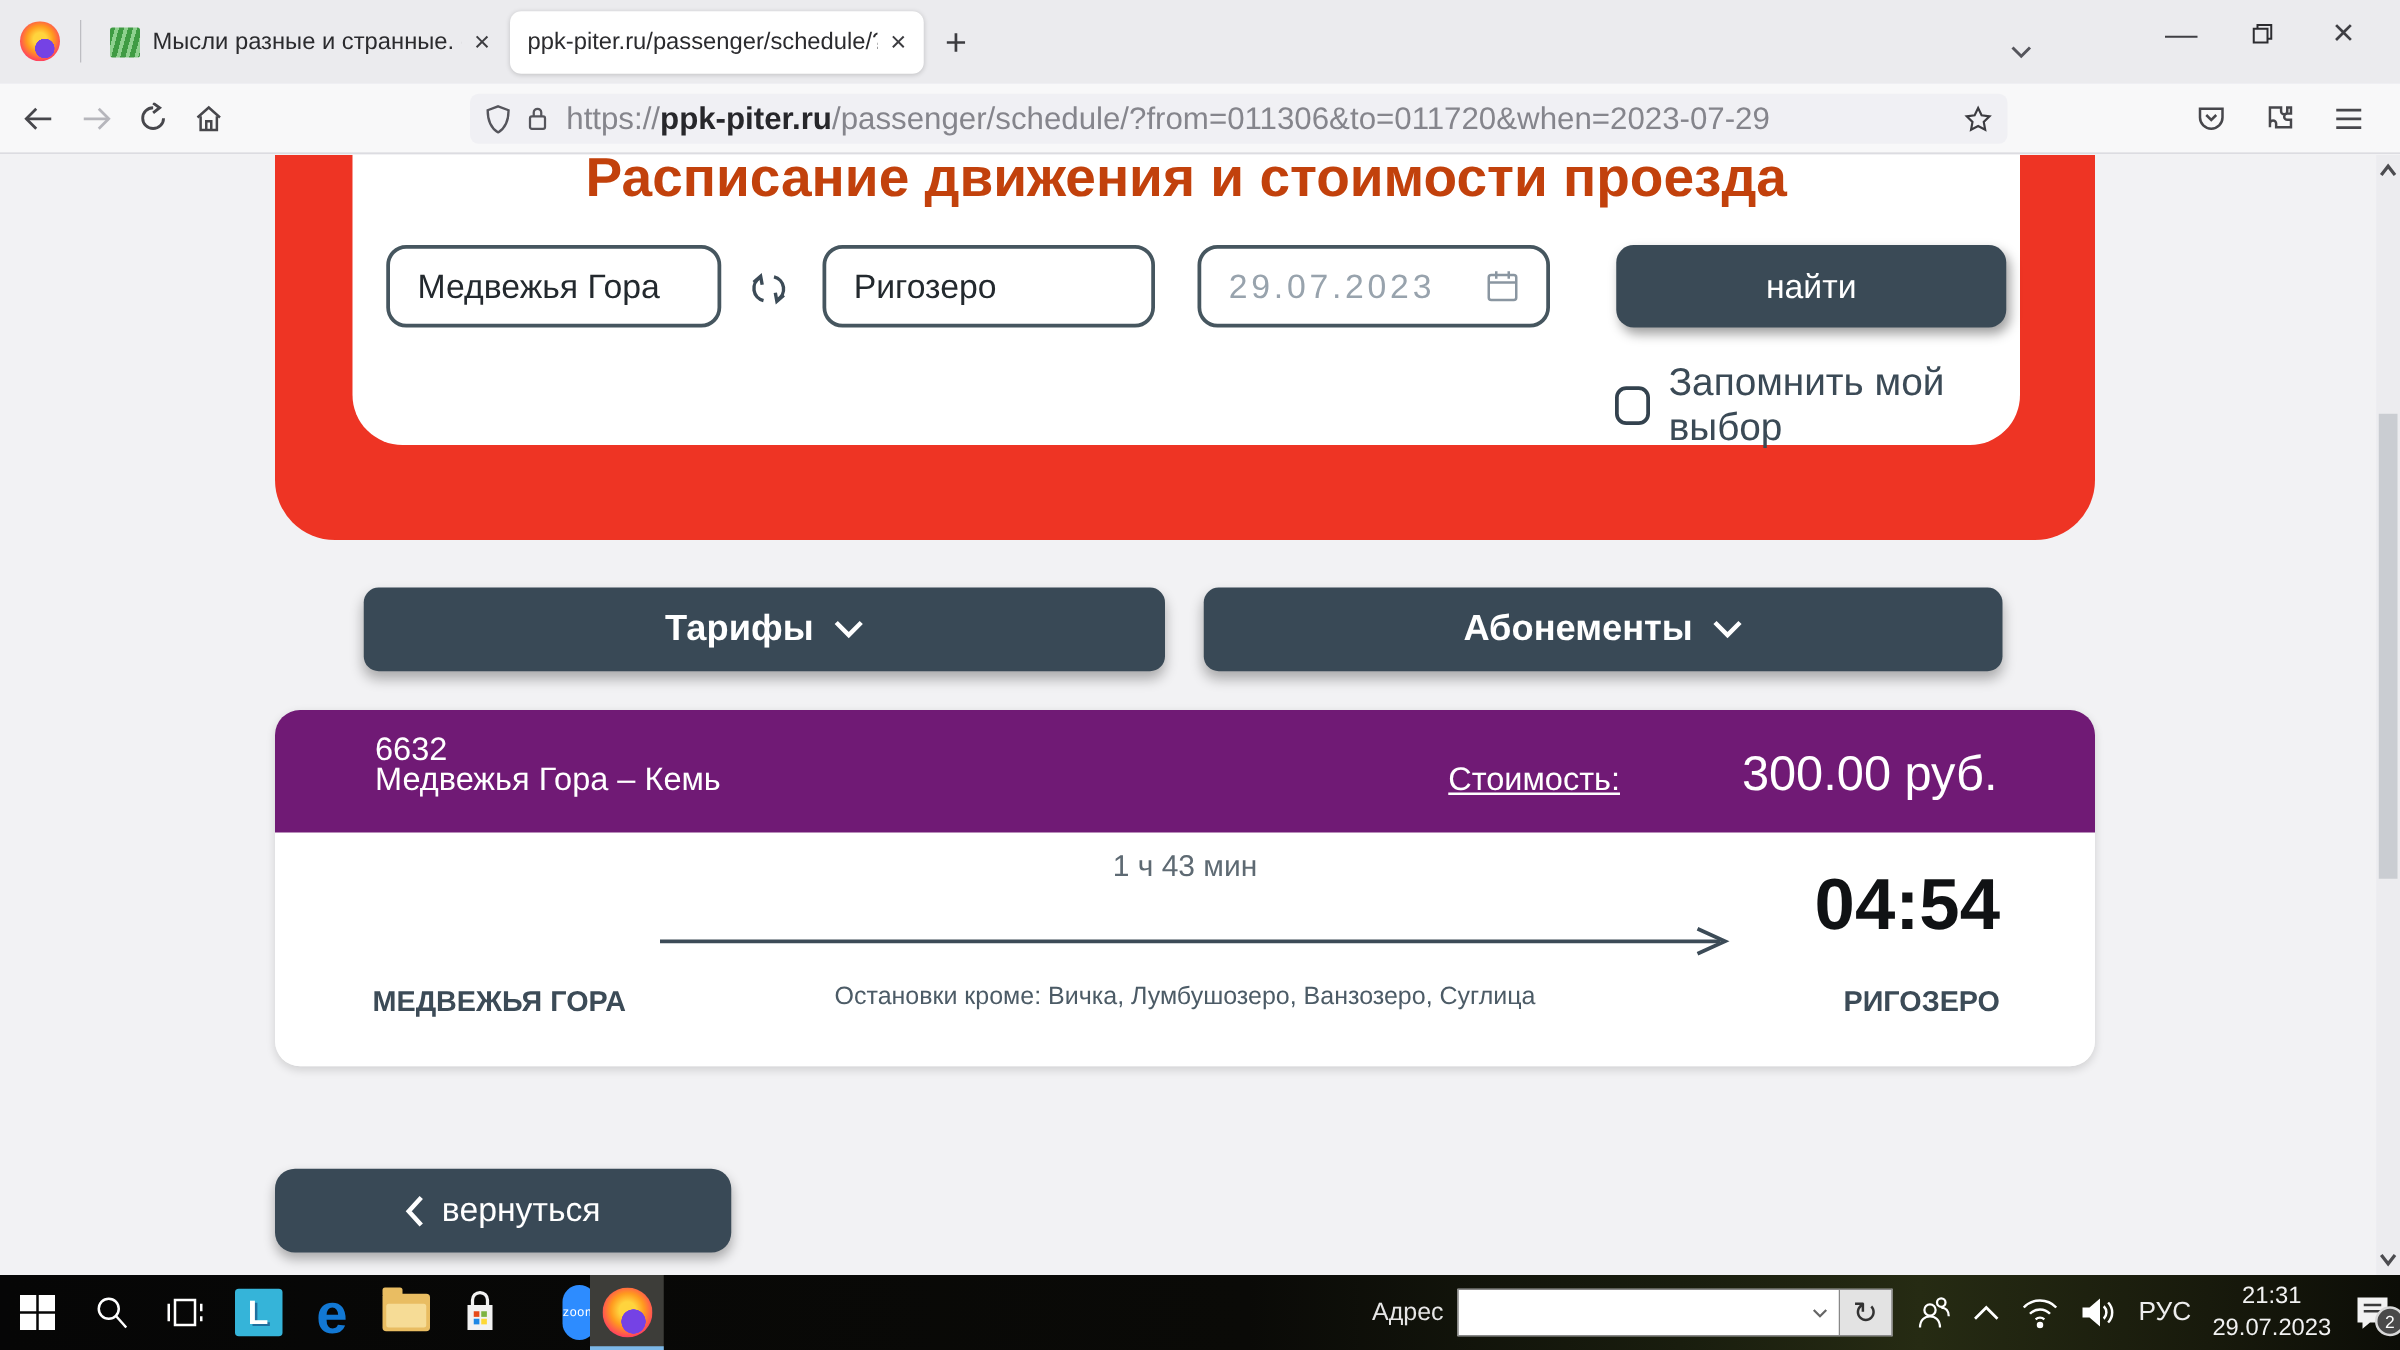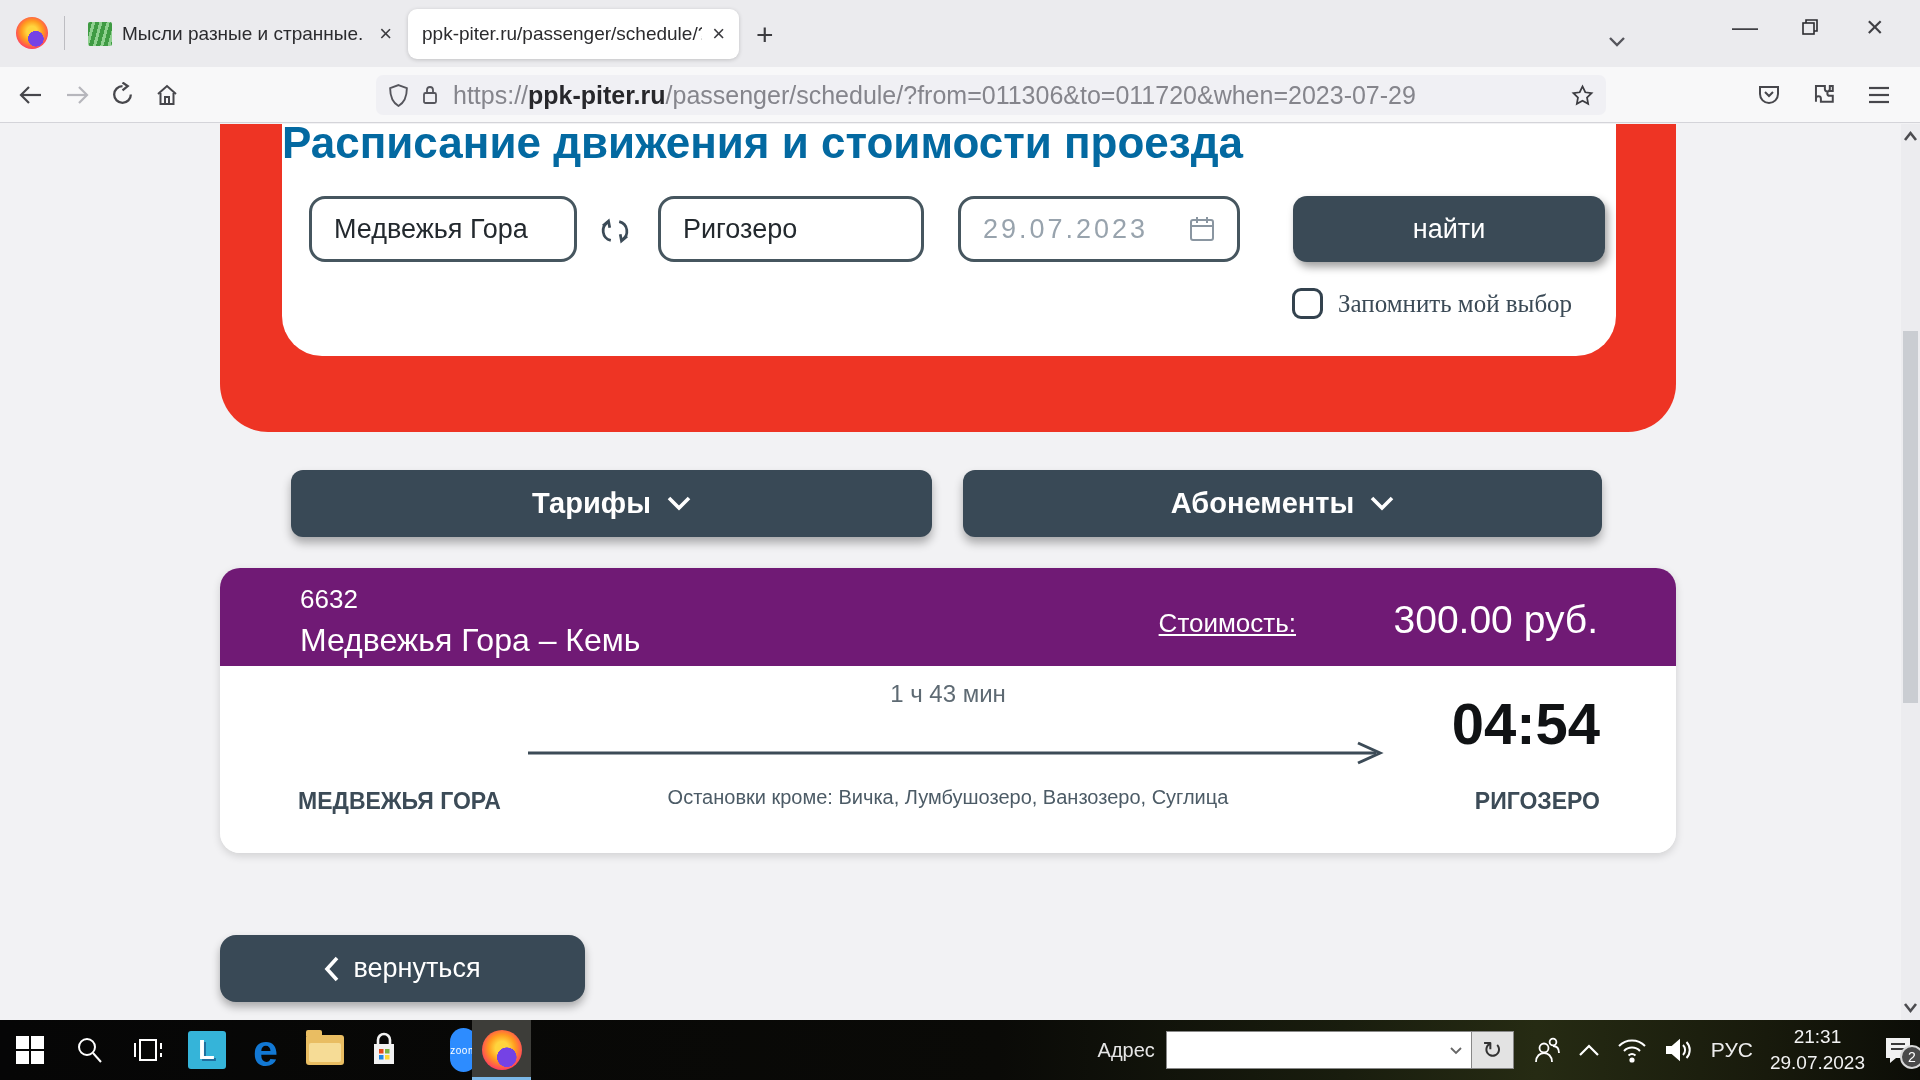--- a/index.html
+++ b/index.html
@@ -32,45 +32,45 @@
   .urlbar { position:absolute; left:376px; top:8px; width:1230px; height:40px; background:#f0f0f4; border-radius:7px;
     display:flex; align-items:center; padding:0 12px; }
   .urlbar .url { font-size:25px; color:#85858c; white-space:nowrap; overflow:hidden; flex:1; }
   .urlbar .url b { color:#27272b; font-weight:700; }
   .url-star { margin-left:10px; }
 
   
   .content { position:absolute; top:124px; left:0; width:1920px; height:896px; background:#f2f2f4; }
   .red-banner { position:absolute; left:220px; top:0; width:1456px; height:308px; background:#ee3424; border-radius:0 0 48px 48px; }
   .white-card { position:absolute; left:62px; top:0; width:1334px; height:232px; background:#fff; border-radius:0 0 40px 40px; }
-  .page-title { position:absolute; left:0; top:-6px; width:100%; text-align:left; font-size:44px; font-weight:700; color:#0369a1; }
+  .page-title { position:absolute; left:0; top:-6px; width:100%; text-align:center; font-size:44px; font-weight:700; color:#c2410c; }
   .field { position:absolute; top:72px; height:66px; border:3px solid #46565f; border-radius:16px; background:#fff;
     display:flex; align-items:center; font-size:27px; color:#23292e; padding:0 22px; }
   .f-from { left:27px; width:268px; }
   .f-to   { left:376px; width:266px; }
   .f-date { left:676px; width:282px; color:#98a3ad; letter-spacing:3px; justify-content:space-between; }
   .swap { position:absolute; left:312px; top:86px; }
   .find-btn { position:absolute; left:1011px; top:72px; width:312px; height:66px; background:#3a4a56; border-radius:14px;
     color:#fff; font-size:27px; display:flex; align-items:center; justify-content:center;
     box-shadow:3px 5px 9px rgba(0,0,0,.38); }
   .remember { position:absolute; left:1010px; top:164px; display:flex; align-items:center; }
   .remember .box { width:31px; height:31px; border:3.5px solid #33424e; border-radius:9px; background:#fff; }
-  .remember .lbl { margin-left:15px; font-size:25px; color:#3b4a56;font-family:Liberation Serif, serif; }
+  .remember .lbl { margin-left:15px; font-size:31px; color:#3b4a56; }
 
   .pill-btn { position:absolute; top:346px; height:67px; background:#394956; border-radius:12px; color:#fff;
     font-size:29px; font-weight:700; display:flex; align-items:center; justify-content:center; gap:16px;
     box-shadow:0 6px 10px rgba(0,0,0,.30); }
   .pill-tarify { left:291px; width:641px; }
   .pill-abon  { left:963px; width:639px; }
 
   .trip-card { position:absolute; left:220px; top:444px; width:1456px; height:285px; border-radius:20px;
     box-shadow:0 3px 8px rgba(0,0,0,.14); }
   .trip-head { position:absolute; left:0; top:0; width:100%; height:110px; background:#701a75; border-radius:20px 20px 0 0; color:#fff; }
   .trip-num   { position:absolute; left:80px; top:16px; font-size:26px; }
-  .trip-route { position:absolute; left:80px; top:54px; font-size:32px; }
+  .trip-route { position:absolute; left:80px; top:40px; font-size:26px; }
   .trip-cost-label { position:absolute; right:380px; top:40px; font-size:26px;text-decoration:underline; }
   .trip-cost-value { position:absolute; right:78px; top:30px; font-size:39px; }
   .trip-body { position:absolute; left:0; top:98px; width:100%; height:187px; background:#fff; border-radius:0 0 20px 20px; }
   .t-dep  { position:absolute; left:78px;  top:24px; font-size:58px; font-weight:700; color:#101214; }
   .t-arr  { position:absolute; right:76px; top:24px; font-size:58px; font-weight:700; color:#101214; }
   .t-deps { position:absolute; left:78px;  top:122px; font-size:23px; font-weight:700; color:#3c4b57; }
   .t-arrs { position:absolute; right:76px; top:122px; font-size:23px; font-weight:700; color:#3c4b57; }
   .t-dur  { position:absolute; left:0; top:14px; width:100%; text-align:center; font-size:24px; color:#5e6a73; }
   .t-line { position:absolute; left:308px; top:74px; }
   .t-stops{ position:absolute; left:0; top:120px; width:100%; text-align:center; font-size:20px; color:#4c5b66; }

